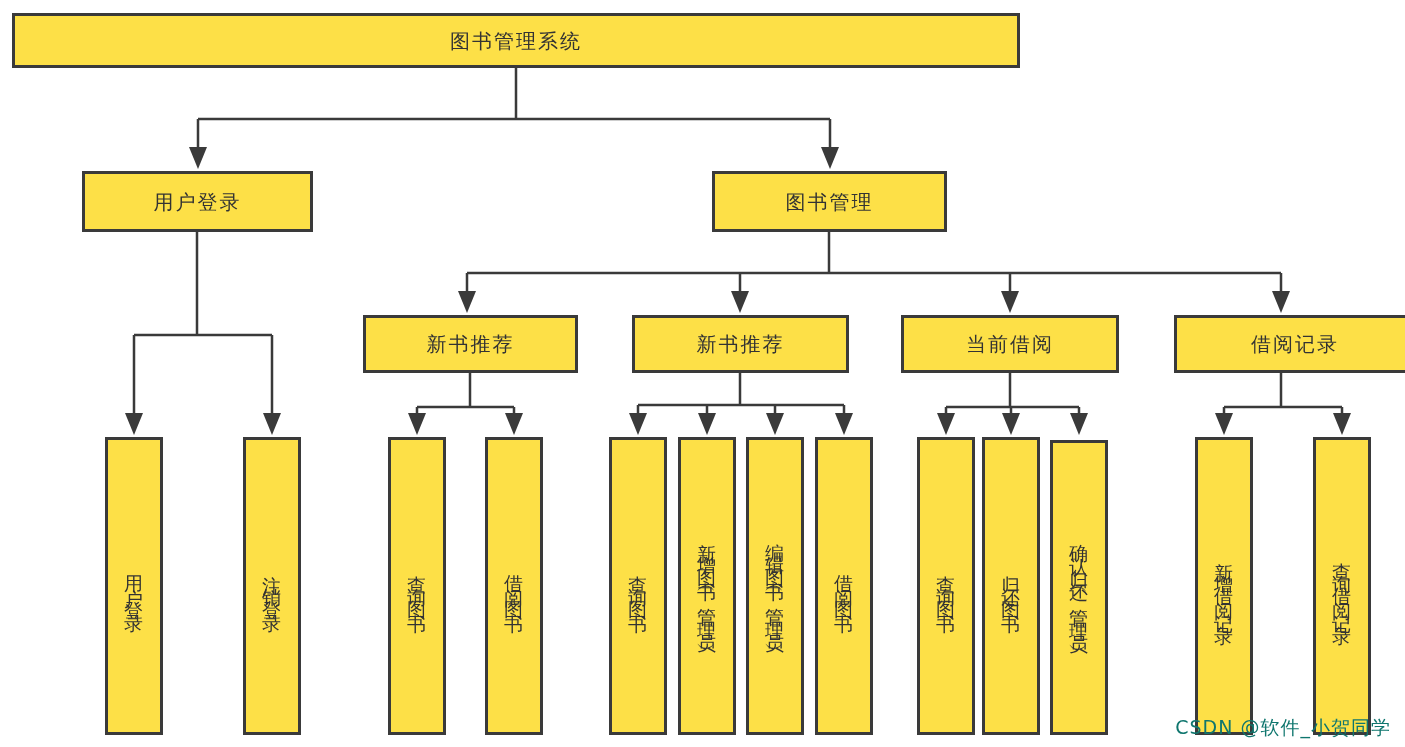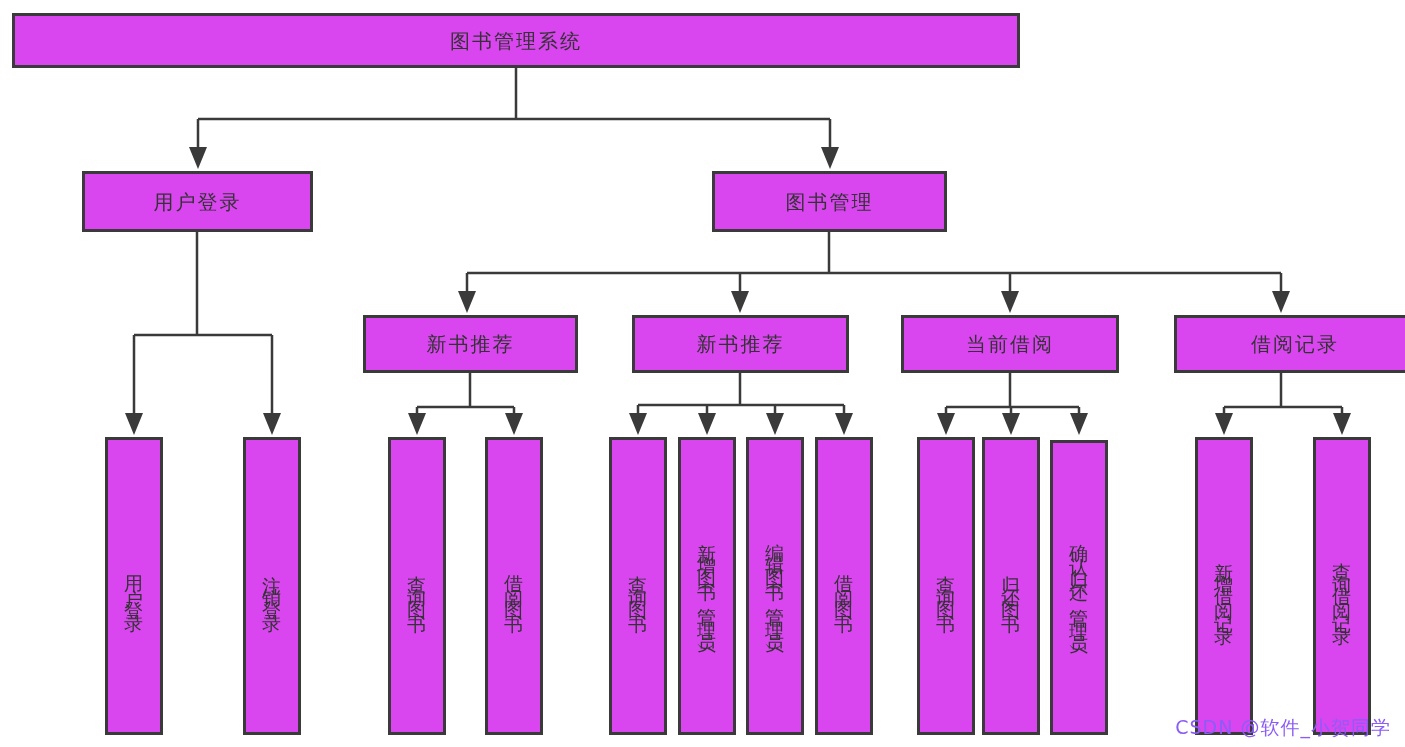--- a/index.html
+++ b/index.html
@@ -18,21 +18,21 @@
   #connectors {
     position: absolute;
     left: 0;
     top: 0;
     z-index: 0;
   }
   .node {
     position: absolute;
     box-sizing: border-box;
     border: 3px solid #3a3a3a;
-    background: #d946ef;
+    background: #fde047;
     color: #333333;
     display: flex;
     align-items: center;
     justify-content: center;
     z-index: 1;
     text-align: center;
   }
   .hbox {
     font-size: 20px;
     letter-spacing: 2px;
@@ -45,21 +45,21 @@
     text-orientation: mixed;
     letter-spacing: 13px;
     line-height: 1;
     white-space: nowrap;
   }
   .watermark {
     position: absolute;
     right: 14px;
     bottom: 6px;
     font-size: 19px;
-    color: #8b5cf6;
+    color: #0f766e;
     letter-spacing: 1px;
     z-index: 5;
     white-space: nowrap;
   }
 </style>
 </head>
 <body>
 
 <div id="canvas">
 

